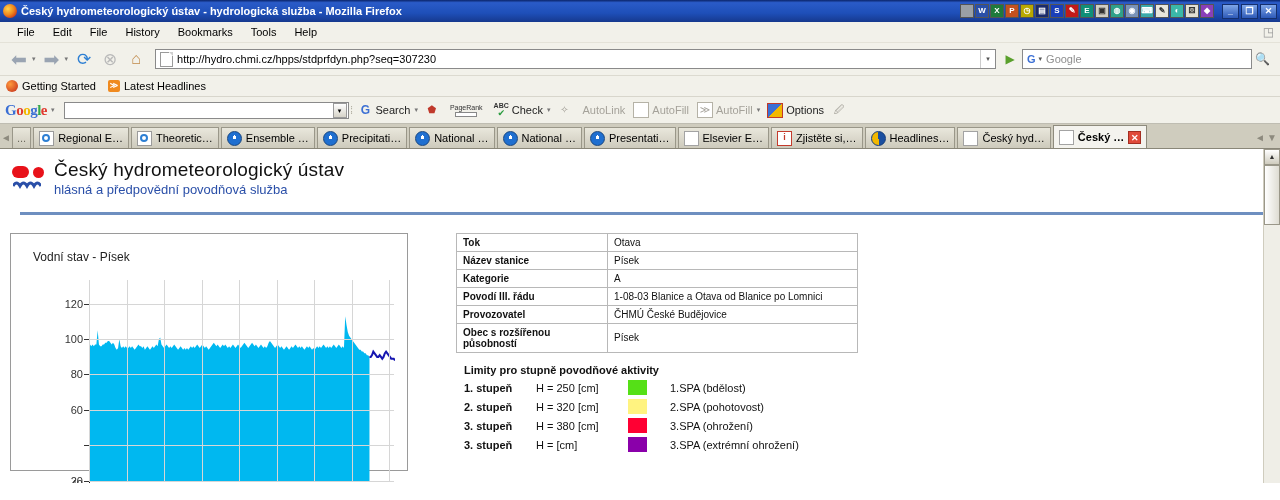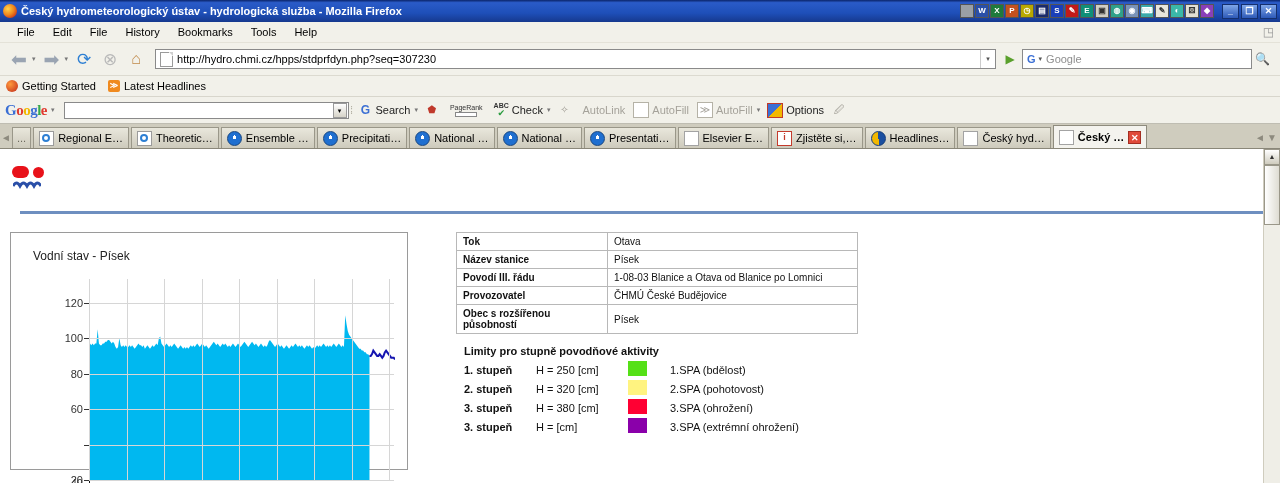--- a/index.html
+++ b/index.html
@@ -363,20 +363,24 @@
 <div class="content">
   <div class="page">
 
     <div class="hdr">
       <span class="logo">
         <span class="lg-a"></span>
           <span class="lg-b"></span>
         <svg class="lg-w" viewBox="0 0 28 9">
           <path d="M0 6 Q3.5 0 7 6 Q10.5 0 14 6 Q17.5 0 21 6 Q24.5 0 28 6" stroke="#2A4FA8" stroke-width="3" fill="none"></path>
         </svg>
+      </span>
+      <span class="hdr-txt">
+        <div class="hdr-t1">Český hydrometeorologický ústav</div>
+        <div class="hdr-t2">hlásná a předpovědní povodňová služba</div>
       </span>
     </div>
     <div class="rule"></div>
 
     <div class="cols">
 
       <div class="chartbox">
         <div class="charttitle">Vodní stav - Písek</div>
         <div class="plot" id="plot">
           <div class="yaxis"></div>
@@ -419,20 +423,24 @@
           <tbody id="info-rows">
               <tr>
                 <td class="k">Tok</td>
                 <td>Otava</td>
               </tr>
               <tr>
                 <td class="k">Název stanice</td>
                 <td>Písek</td>
               </tr>
               <tr>
+                <td class="k">Kategorie</td>
+                <td>A</td>
+              </tr>
+              <tr>
                 <td class="k">Povodí III. řádu</td>
                 <td>1-08-03 Blanice a Otava od Blanice po Lomnici</td>
               </tr>
               <tr>
                 <td class="k">Provozovatel</td>
                 <td>ČHMÚ České Budějovice</td>
               </tr>
               <tr>
                 <td class="k">Obec s rozšířenou působností</td>
                 <td>Písek</td>

